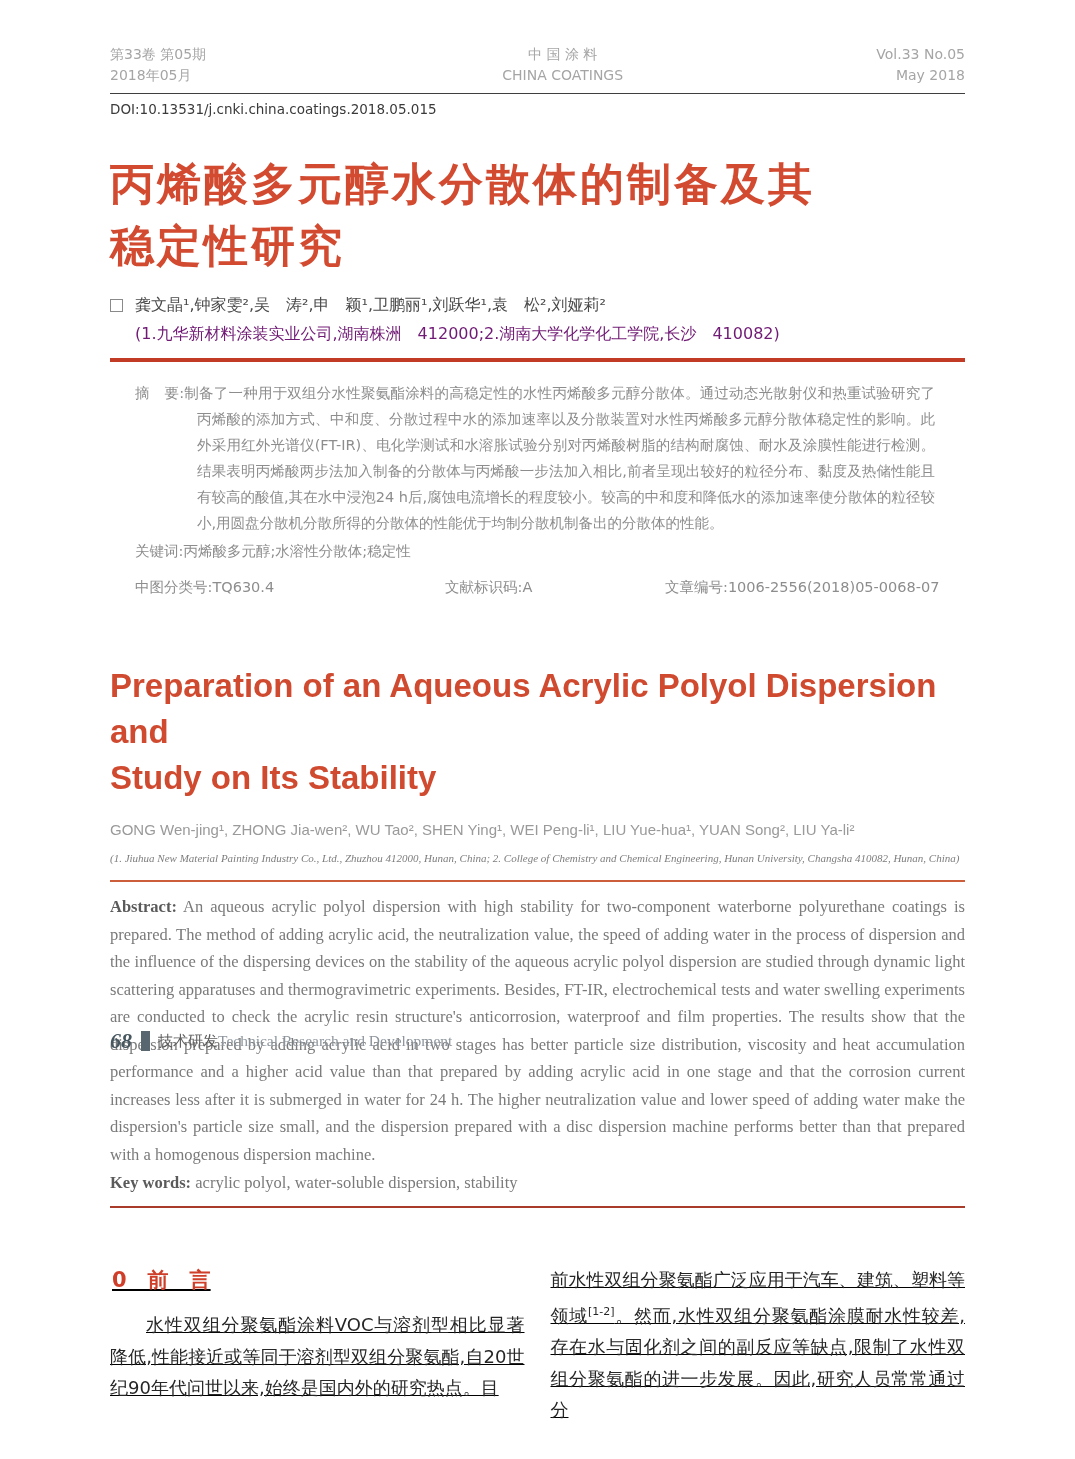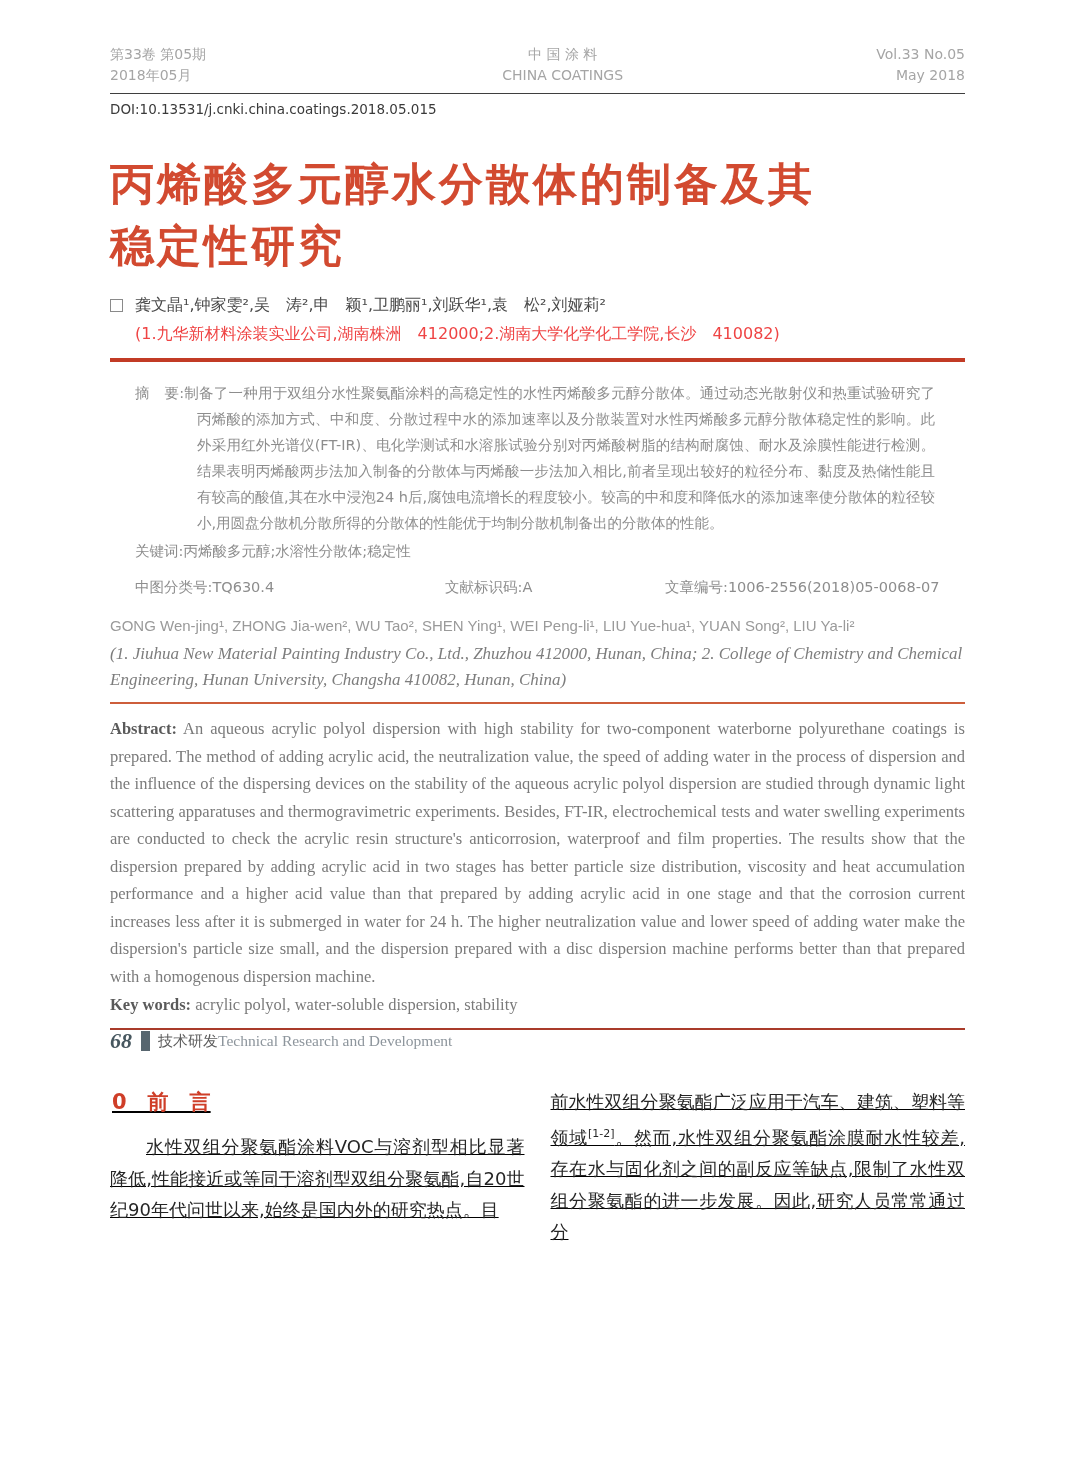--- a/index.html
+++ b/index.html
@@ -24,21 +24,21 @@
   
   .title-zh {
     margin-top: 36px; color: #d24a30; font-weight: bold;
     font-size: 44px; line-height: 62px; letter-spacing: 3px;
   }
   .authors-zh { margin-top: 18px; display: flex; align-items: center; color: #4a4a4a; font-size: 16px; }
   .author-box {
     display: inline-block; width: 13px; height: 13px;
     border: 1.5px solid #8a8a8a; margin-right: 12px; flex: 0 0 auto;
   }
-  .affil-zh { margin-top: 8px; padding-left: 25px; color: #ef4444; font-size: 16px; }
+  .affil-zh { margin-top: 8px; padding-left: 25px; color: #701a75; font-size: 16px; }
   .rule-red-thick { margin-top: 13px; height: 4px; background: #c23b25; }
 
   
   .abstract-zh {
     margin: 18px 30px 0 25px;
     color: #8d8d8d; font-size: 14.5px; line-height: 26px;
     text-align: justify;
     padding-left: 62px; text-indent: -62px;
   }
   .keywords-zh { margin: 2px 30px 0 25px; color: #8d8d8d; font-size: 14.5px; line-height: 26px; }
@@ -48,21 +48,21 @@
   }
 
   
   .title-en {
     margin-top: 66px; color: #d04a30; font-weight: bold;
     font-family: "Liberation Sans", sans-serif;
     font-size: 33px; line-height: 46px; letter-spacing: 0px;
   }
   .authors-en { margin-top: 20px; color: #9a9a9a; font-size: 15px; font-family: "Liberation Sans", sans-serif; }
   .affil-en {
-    margin-top: 7px; color: #7d7d7d; font-size: 17px; line-height: 26px;
+    margin-top: 7px; color: #7d7d7d; font-size: 11px; line-height: 26px;
     font-family: "Liberation Serif", serif; font-style: italic;
   }
   .rule-orange-thin { margin-top: 9px; height: 2px; background: #cd5e3b; }
   .abstract-en {
     margin-top: 11px; color: #7a7a7a; font-size: 16.5px; line-height: 27.5px;
     font-family: "Liberation Serif", serif; text-align: justify;
   }
   .abstract-en .lbl, .keywords-en .lbl { font-weight: bold; color: #5a5a5a; }
   .keywords-en {
     margin-top: 1px; color: #7a7a7a; font-size: 16.5px; line-height: 27.5px;
@@ -129,20 +129,24 @@
 
   <p class="abstract-zh"><span class="lbl">摘　要:</span><span>制备了一种用于双组分水性聚氨酯涂料的高稳定性的水性丙烯酸多元醇分散体。通过动态光散射仪和热重试验研究了丙烯酸的添加方式、中和度、分散过程中水的添加速率以及分散装置对水性丙烯酸多元醇分散体稳定性的影响。此外采用红外光谱仪(FT-IR)、电化学测试和水溶胀试验分别对丙烯酸树脂的结构耐腐蚀、耐水及涂膜性能进行检测。结果表明丙烯酸两步法加入制备的分散体与丙烯酸一步法加入相比,前者呈现出较好的粒径分布、黏度及热储性能且有较高的酸值,其在水中浸泡24 h后,腐蚀电流增长的程度较小。较高的中和度和降低水的添加速率使分散体的粒径较小,用圆盘分散机分散所得的分散体的性能优于均制分散机制备出的分散体的性能。</span></p>
   <p class="keywords-zh"><span>关键词:</span><span>丙烯酸多元醇;水溶性分散体;稳定性</span></p>
 
   <div class="meta-row">
     <span>中图分类号:TQ630.4</span>
     <span>文献标识码:A</span>
     <span>文章编号:1006-2556(2018)05-0068-07</span>
   </div>
 
+  <h2 class="title-en">
+    <span>Preparation of an Aqueous Acrylic Polyol Dispersion and</span><br>
+    <span>Study on Its Stability</span>
+  </h2>
 
   <div class="authors-en">GONG Wen-jing¹, ZHONG Jia-wen², WU Tao², SHEN Ying¹, WEI Peng-li¹, LIU Yue-hua¹, YUAN Song², LIU Ya-li²</div>
   <div class="affil-en">(1. Jiuhua New Material Painting Industry Co., Ltd., Zhuzhou 412000, Hunan, China; 2. College of Chemistry and Chemical Engineering, Hunan University, Changsha 410082, Hunan, China)</div>
 
   <div class="rule-orange-thin"></div>
 
   <p class="abstract-en"><span class="lbl">Abstract:</span><span> An aqueous acrylic polyol dispersion with high stability for two-component waterborne polyurethane coatings is prepared. The method of adding acrylic acid, the neutralization value, the speed of adding water in the process of dispersion and the influence of the dispersing devices on the stability of the aqueous acrylic polyol dispersion are studied through dynamic light scattering apparatuses and thermogravimetric experiments. Besides, FT-IR, electrochemical tests and water swelling experiments are conducted to check the acrylic resin structure's anticorrosion, waterproof and film properties. The results show that the dispersion prepared by adding acrylic acid in two stages has better particle size distribution, viscosity and heat accumulation performance and a higher acid value than that prepared by adding acrylic acid in one stage and that the corrosion current increases less after it is submerged in water for 24 h. The higher neutralization value and lower speed of adding water make the dispersion's particle size small, and the dispersion prepared with a disc dispersion machine performs better than that prepared with a homogenous dispersion machine.</span></p>
   <p class="keywords-en"><span class="lbl">Key words:</span><span> acrylic polyol, water-soluble dispersion, stability</span></p>
 
   <div class="rule-red-thin"></div>

